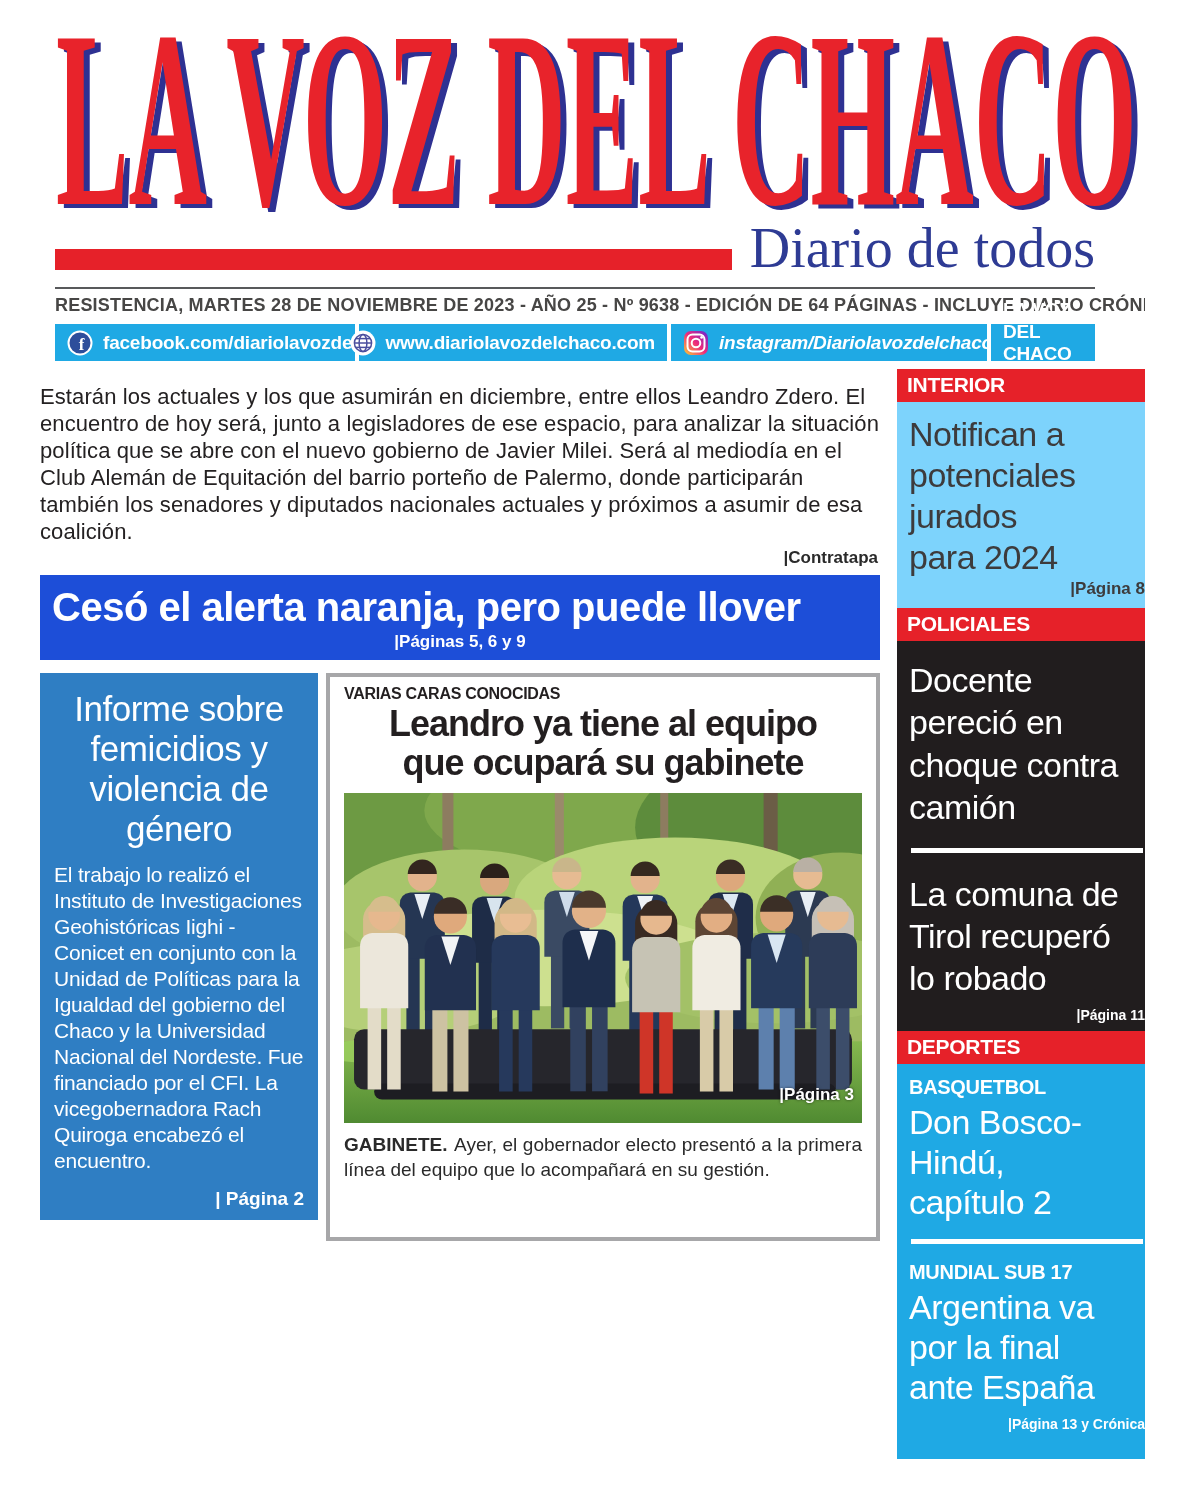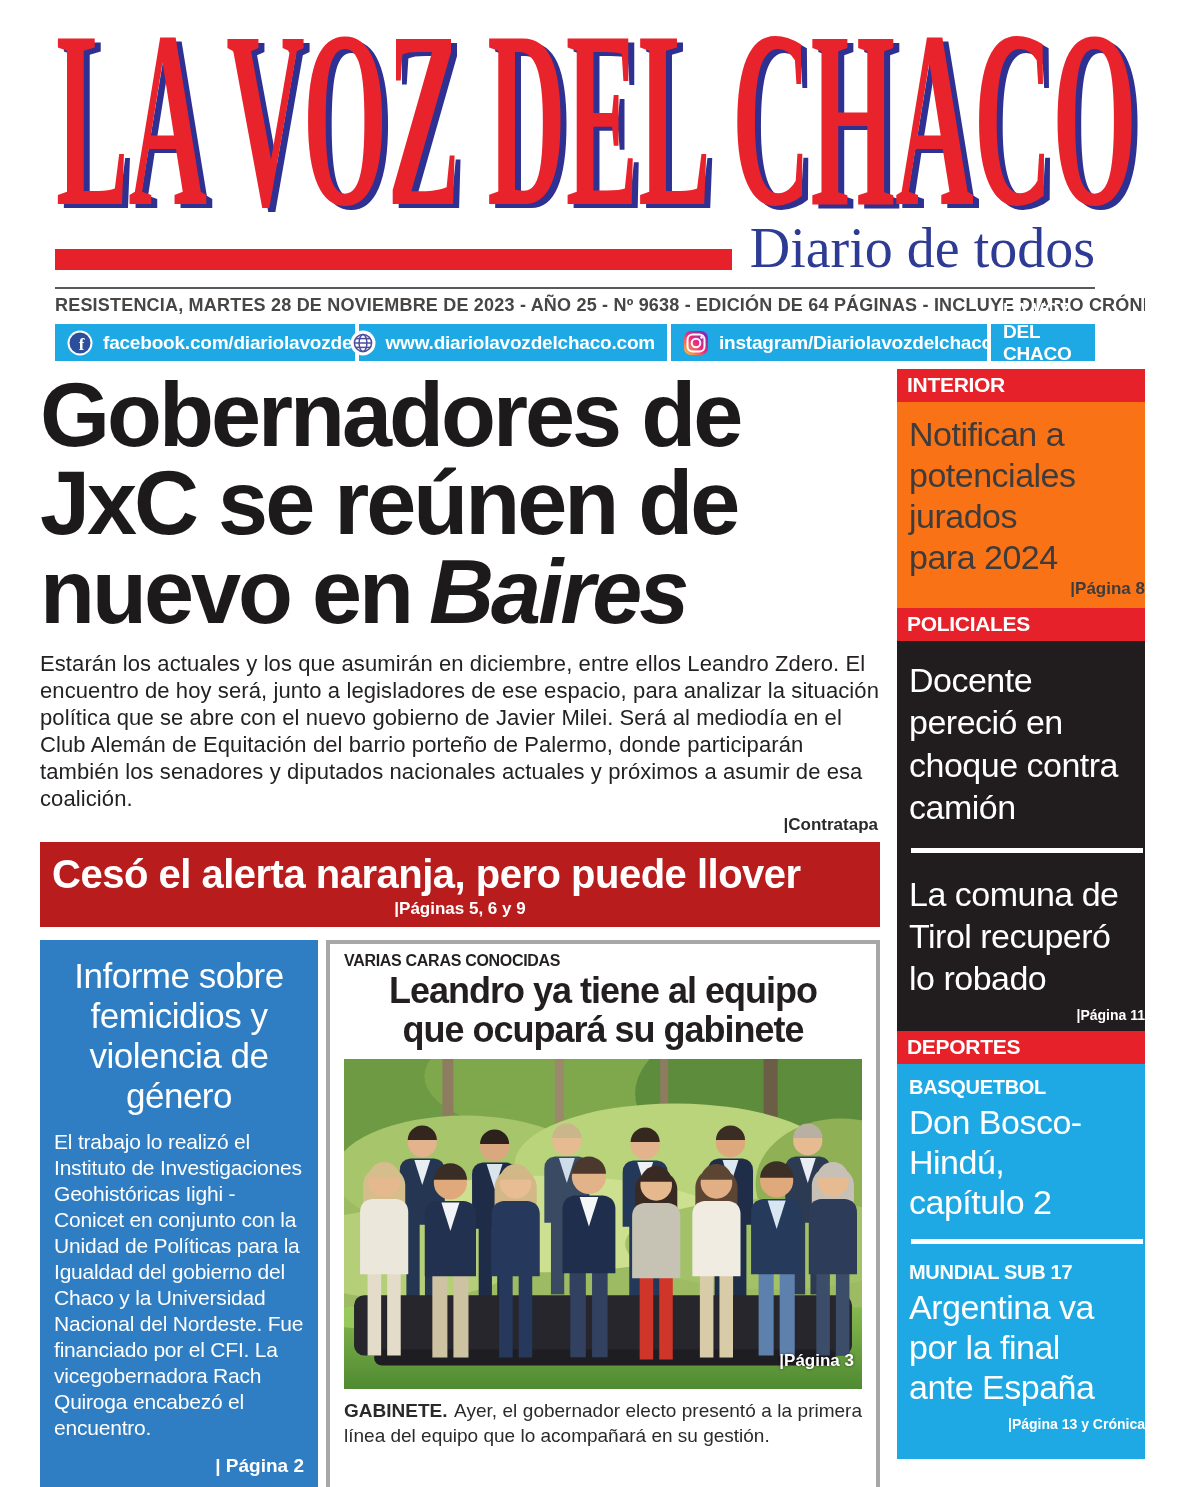--- a/index.html
+++ b/index.html
@@ -12,34 +12,34 @@
   .logo-svg { display:block; margin:0 55px; width:1090px; height:196px; }
   .mast-bottom { display:flex; align-items:flex-end; margin:2px 50px 0 55px; }
   .mast-redbar { flex:1; height:21px; background:#e62129; margin-bottom:5px; }
   .tagline { font-family:"Liberation Serif",serif; font-size:56px; line-height:0.95; color:#2e3b94; margin-left:18px; white-space:nowrap; }
   .mast-rule { margin:12px 50px 0 55px; border-top:2px solid #58595b; }
   .dateline { margin:6px 50px 0 55px; font-size:18px; font-weight:bold; color:#474645; letter-spacing:0.2px; white-space:nowrap; }
 
   
   .social-bar { display:flex; gap:4px; margin:8px 50px 0 55px; height:37px; }
   .social-seg { background:#1fa9e4; color:#fff; display:flex; align-items:center; gap:10px; padding:0 12px; font-weight:bold; font-size:19px; letter-spacing:-0.2px; }
-  .seg-fb { width:300px; } .seg-web { width:308px;justify-content:flex-end; } .seg-ig { width:316px; }
+  .seg-fb { width:300px; } .seg-web { width:308px;justify-content:flex-end; } .seg-ig { width:316px;font-style:italic; }
   .seg-tv { flex:1; justify-content:center; }
   .social-seg svg { flex:none; }
 
   
   .content { display:grid; grid-template-columns:840px 260px; column-gap:17px; padding:8px 43px 0 40px; }
 
   
   .main-headline { font-size:90px; font-weight:bold; letter-spacing:-3px; line-height:0.98; color:#1d1a1b; margin-top:2px; }
   .main-headline .it { font-style:italic; margin-left:0.2em; }
   .lede { font-size:22px; line-height:1.23; color:#242122; margin-top:14px; letter-spacing:0.1px; }
   .contratapa { text-align:right; font-weight:bold; font-size:17px; color:#2a2a2a; margin-top:3px; padding-right:2px; }
 
-  .alert-banner { background:#b91c1c; color:#fff; margin-top:7px; padding:11px 12px 8px; }
+  .alert-banner { background:#1d4ed8; color:#fff; margin-top:7px; padding:11px 12px 8px; }
   .alert-headline { font-size:40px; font-weight:bold; letter-spacing:-0.5px; line-height:1.05; white-space:nowrap; }
   .alert-pages { text-align:center; font-weight:bold; font-size:17px; margin-top:4px; }
 
   .two-col { display:grid; grid-template-columns:278px 554px; column-gap:8px; margin-top:13px; align-items:start; }
 
   .blue-box { background:#2f7ec3; color:#fff; height:547px; padding:16px 14px 10px; display:flex; flex-direction:column; }
   .blue-title { font-size:35px; line-height:1.14; text-align:center; white-space:pre-line; letter-spacing:-0.5px; }
   .blue-body { font-size:21px; line-height:1.24; margin-top:13px; letter-spacing:-0.2px; }
   .blue-pref { margin-top:auto; text-align:right; font-weight:bold; font-size:19px; }
 
@@ -49,21 +49,21 @@
   .photo-wrap { position:relative; margin-top:10px; height:330px; overflow:hidden; }
   .photo-wrap svg.photo { display:block; width:100%; height:100%; }
   .photo-pref { position:absolute; right:8px; bottom:18px; color:#fff; font-weight:bold; font-size:17px; text-shadow:0 0 3px rgba(0,0,0,.6); }
   .caption { font-size:19px; line-height:1.33; text-align:justify; color:#2a2a2a; margin-top:9px; }
   .caption .lead { font-weight:bold; }
   .caption .rest { margin-left:0.35em; }
 
   
   .sidebar { display:flex; flex-direction:column; }
   .sec-bar { background:#e62129; color:#fff; font-weight:bold; font-size:21px; letter-spacing:-0.3px; padding:4px 10px 5px; }
-  .interior-box { background:#f97316; color:#3d3b3c; height:206px; padding:12px 12px 10px; position:relative; }
+  .interior-box { background:#7dd3fc; color:#3d3b3c; height:206px; padding:12px 12px 10px; position:relative; }
   .s-head { font-size:34px; line-height:1.2; letter-spacing:-0.5px; white-space:pre-line; font-weight:normal; }
   .interior-box .s-pref { position:absolute; right:12px; bottom:9px; font-weight:bold; font-size:17px; }
   .black-box { background:#211d1e; color:#fff; height:390px; padding:18px 12px 18px; display:flex; flex-direction:column; }
   .black-box .s-head { line-height:1.24; }
   .divider { height:5px; background:#fff; margin:20px 2px; flex:none; }
   .s-pref-row { text-align:right; font-weight:bold; font-size:14px; margin-top:8px; }
   .cyan-box { background:#1fa9e4; color:#fff; height:395px; padding:12px 12px 10px; display:flex; flex-direction:column; }
   .s-kicker { font-weight:bold; font-size:20px; letter-spacing:-0.3px; }
   .cyan-box .s-head { margin-top:4px; line-height:1.17; }
   .cyan-box .divider { margin:17px 2px; }
@@ -124,25 +124,20 @@
       <span>instagram/Diariolavozdelchaco</span>
     </div>
     <div class="social-seg seg-tv">
       <span>LA VOZ DEL CHACO TV</span>
     </div>
   </div>
 
   <div class="content">
 
     <div class="main-col">
-      <h1 class="main-headline">
-        <span>Gobernadores de</span><br>
-        <span>JxC se reúnen de</span><br>
-        <span>nuevo en</span><span class="it">Baires</span>
-      </h1>
       <p class="lede">Estarán los actuales y los que asumirán en diciembre, entre ellos Leandro Zdero. El encuentro de hoy será, junto a legisladores de ese espacio, para analizar la situación política que se abre con el nuevo gobierno de Javier Milei. Será al mediodía en el Club Alemán de Equitación del barrio porteño de Palermo, donde participarán también los senadores y diputados nacionales actuales y próximos a asumir de esa coalición.</p>
       <div class="contratapa">|Contratapa</div>
 
       <div class="alert-banner">
         <div class="alert-headline">Cesó el alerta naranja, pero puede llover</div>
         <div class="alert-pages">|Páginas 5, 6 y 9</div>
       </div>
 
       <div class="two-col">
 

